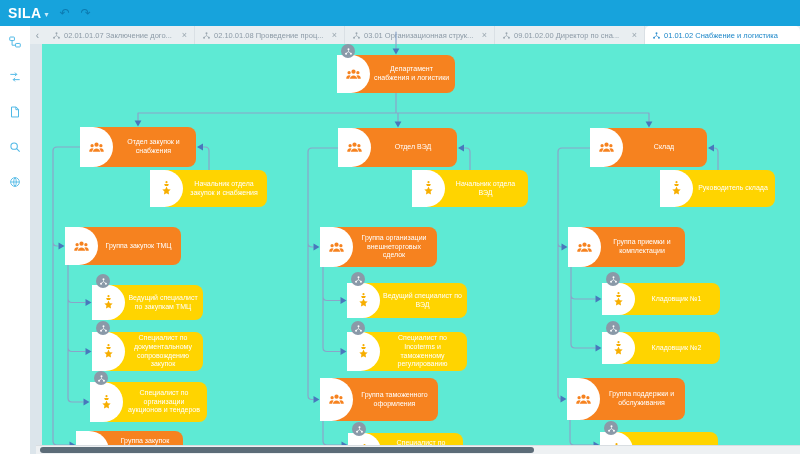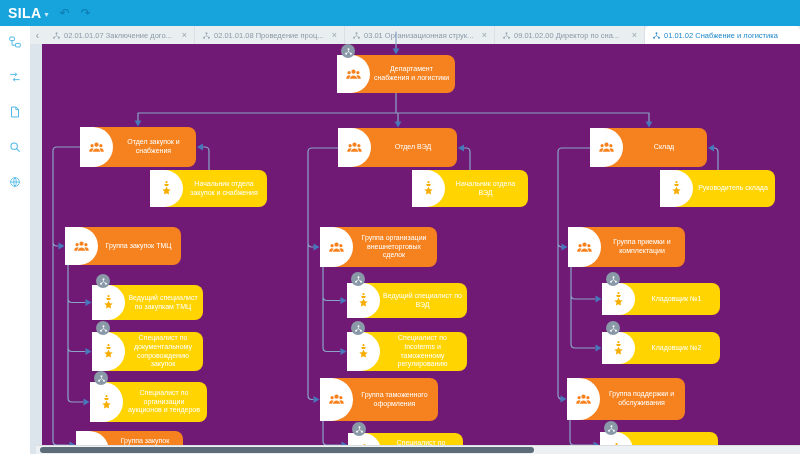--- a/index.html
+++ b/index.html
@@ -1,17 +1,17 @@
 <!DOCTYPE html>
 <html><head>
 <meta charset="utf-8">
 <style>
   html,body{margin:0;padding:0;background:#fff;}
   #page{position:relative;width:800px;height:454px;overflow:hidden;
-        font-family:"Liberation Sans",sans-serif;background:#701a75;}
+        font-family:"Liberation Sans",sans-serif;background:#5eead4;}
 
   
   .topbar{position:absolute;left:0;top:0;width:800px;height:26px;background:#17A3DC;
           display:flex;align-items:center;z-index:4;}
   .logo{color:#fff;font-weight:bold;font-size:14px;margin-left:8px;letter-spacing:.4px;}
   .logo-chevron{color:#C9EAF9;font-size:8px;margin:3px 0 0 3px;}
   .hist-btn{color:#0C7AB0;font-size:12px;margin-left:11px;line-height:26px;cursor:default;}
   .ribbon-tabs{display:flex;margin-left:16px;height:26px;align-items:flex-end;}
   .rtab{font-size:8.5px;color:#0A74AC;padding:0 17px;height:21px;line-height:21px;}
   .rtab.active{background:#fff;color:#45525C;border-radius:6px 6px 0 0;height:23px;line-height:24px;}
@@ -94,21 +94,21 @@
           <span class="dtab-icon">
             <svg viewBox="0 0 24 24">
               <g fill="currentColor">
                 <circle cx="12" cy="6" r="2.6"></circle>
                 <circle cx="5.5" cy="18" r="2.6"></circle>
                 <circle cx="18.5" cy="18" r="2.6"></circle>
               </g>
               <path d="M12 8.5v4M12 12.5l-6 4M12 12.5l6 4" stroke="currentColor" stroke-width="1.8" fill="none"></path>
             </svg>
           </span>
-          <span class="dtab-label">02.01.01.08 Проведение проц...</span>
+          <span class="dtab-label">02.10.01.08 Проведение проц...</span>
           <span class="dtab-close">×</span>
         </div>
         <div class="dtab">
           <span class="dtab-icon">
             <svg viewBox="0 0 24 24">
               <g fill="currentColor">
                 <circle cx="12" cy="6" r="2.6"></circle>
                 <circle cx="5.5" cy="18" r="2.6"></circle>
                 <circle cx="18.5" cy="18" r="2.6"></circle>
               </g>

